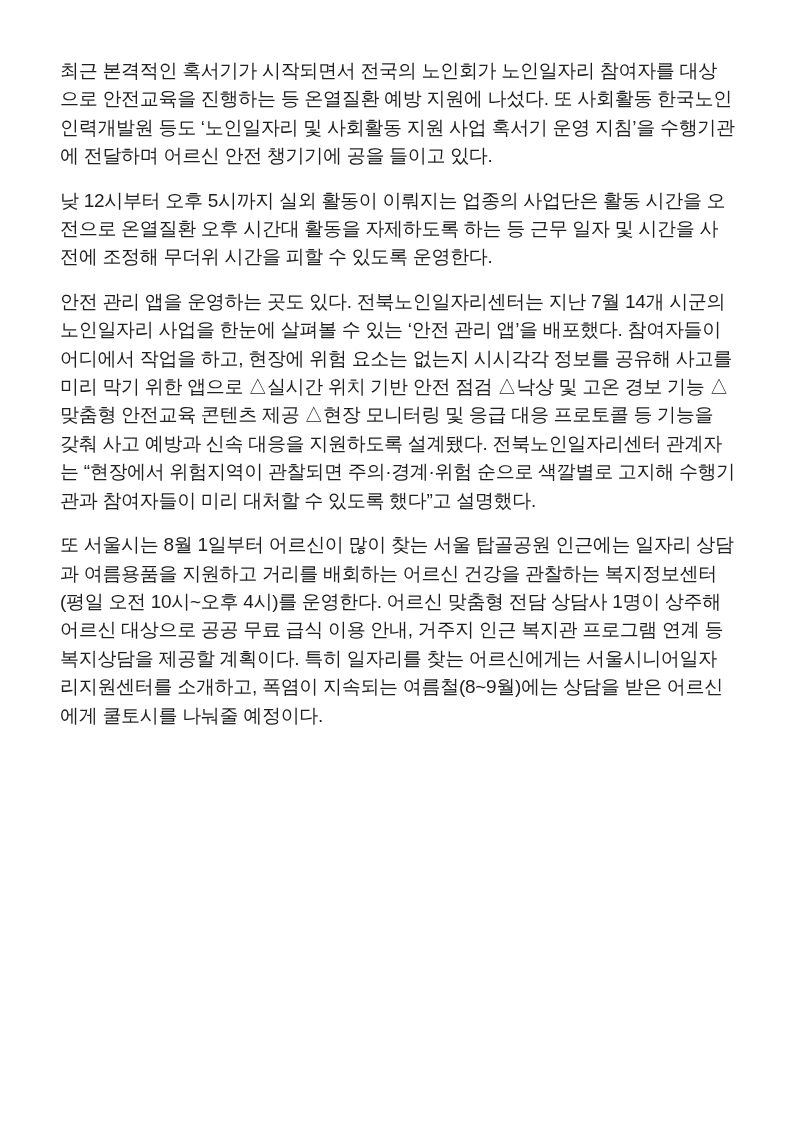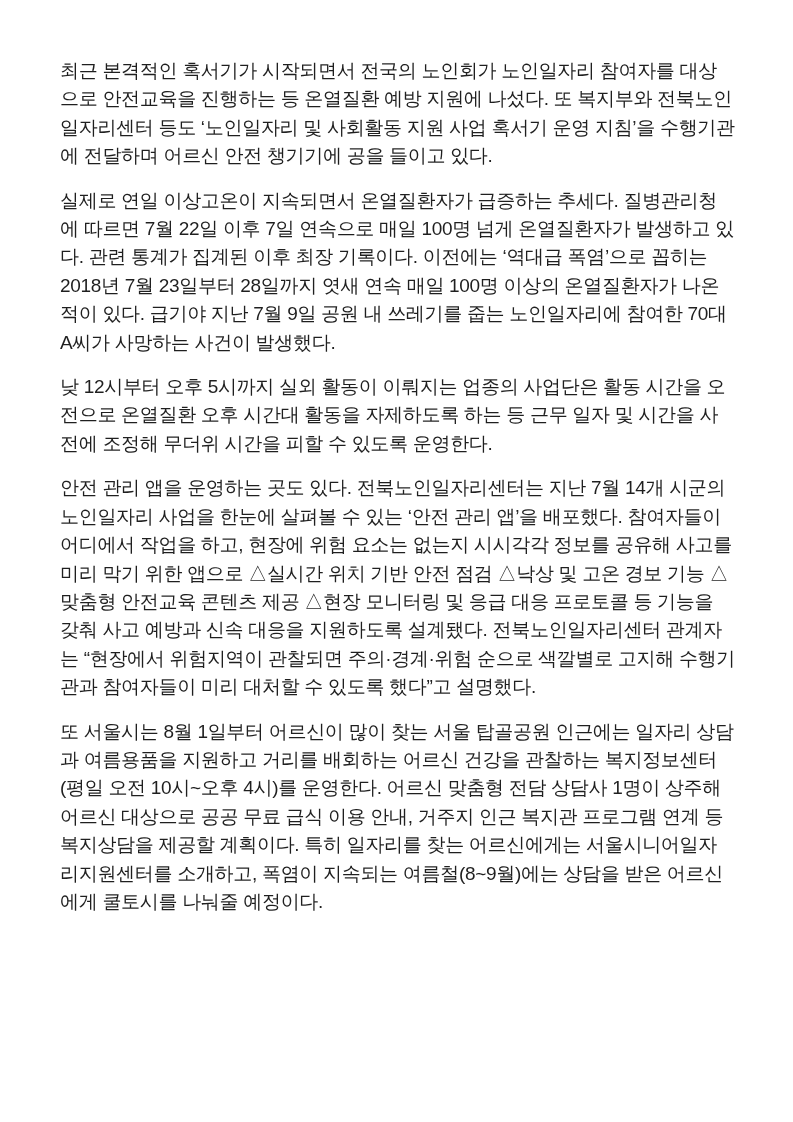--- a/index.html
+++ b/index.html
@@ -31,19 +31,18 @@
   .article-body p {
     margin: 0 0 16px 0;
     padding: 0;
   }
 </style>
 </head>
 <body>
 
 <div class="page" style="background: rgb(255, 255, 255);">
   <div class="article-body" style="color: rgb(31, 31, 31);">
-    <p>최근 본격적인 혹서기가 시작되면서 전국의 노인회가 노인일자리 참여자를 대상으로 안전교육을 진행하는 등 온열질환 예방 지원에 나섰다. 또 복지부와 전북노인일자리센터 등도 ‘노인일자리 및 사회활동 지원 사업 혹서기 운영 지침’을 수행기관에 전달하며 어르신 안전 챙기기에 공을 들이고 있다.</p>
-    <p>실제로 연일 이상고온이 지속되면서 온열질환자가 급증하는 추세다. 질병관리청에 따르면 7월 22일 이후 7일 연속으로 매일 100명 넘게 온열질환자가 발생하고 있다. 관련 통계가 집계된 이후 최장 기록이다. 이전에는 ‘역대급 폭염’으로 꼽히는 2018년 7월 23일부터 28일까지 엿새 연속 매일 100명 이상의 온열질환자가 나온 적이 있다. 급기야 지난 7월 9일 공원 내 쓰레기를 줍는 노인일자리에 참여한 70대 A씨가 사망하는 사건이 발생했다.</p>
+    <p>최근 본격적인 혹서기가 시작되면서 전국의 노인회가 노인일자리 참여자를 대상으로 안전교육을 진행하는 등 온열질환 예방 지원에 나섰다. 또 사회활동 한국노인인력개발원 등도 ‘노인일자리 및 사회활동 지원 사업 혹서기 운영 지침’을 수행기관에 전달하며 어르신 안전 챙기기에 공을 들이고 있다.</p>
     <p>낮 12시부터 오후 5시까지 실외 활동이 이뤄지는 업종의 사업단은 활동 시간을 오전으로 온열질환 오후 시간대 활동을 자제하도록 하는 등 근무 일자 및 시간을 사전에 조정해 무더위 시간을 피할 수 있도록 운영한다.</p>
     <p>안전 관리 앱을 운영하는 곳도 있다. 전북노인일자리센터는 지난 7월 14개 시군의 노인일자리 사업을 한눈에 살펴볼 수 있는 ‘안전 관리 앱’을 배포했다. 참여자들이 어디에서 작업을 하고, 현장에 위험 요소는 없는지 시시각각 정보를 공유해 사고를 미리 막기 위한 앱으로 △실시간 위치 기반 안전 점검 △낙상 및 고온 경보 기능 △맞춤형 안전교육 콘텐츠 제공 △현장 모니터링 및 응급 대응 프로토콜 등 기능을 갖춰 사고 예방과 신속 대응을 지원하도록 설계됐다. 전북노인일자리센터 관계자는 “현장에서 위험지역이 관찰되면 주의·경계·위험 순으로 색깔별로 고지해 수행기관과 참여자들이 미리 대처할 수 있도록 했다”고 설명했다.</p>
     <p>또 서울시는 8월 1일부터 어르신이 많이 찾는 서울 탑골공원 인근에는 일자리 상담과 여름용품을 지원하고 거리를 배회하는 어르신 건강을 관찰하는 복지정보센터(평일 오전 10시~오후 4시)를 운영한다. 어르신 맞춤형 전담 상담사 1명이 상주해 어르신 대상으로 공공 무료 급식 이용 안내, 거주지 인근 복지관 프로그램 연계 등 복지상담을 제공할 계획이다. 특히 일자리를 찾는 어르신에게는 서울시니어일자리지원센터를 소개하고, 폭염이 지속되는 여름철(8~9월)에는 상담을 받은 어르신에게 쿨토시를 나눠줄 예정이다.</p>
   </div>
 </div>
 
 </body></html>

